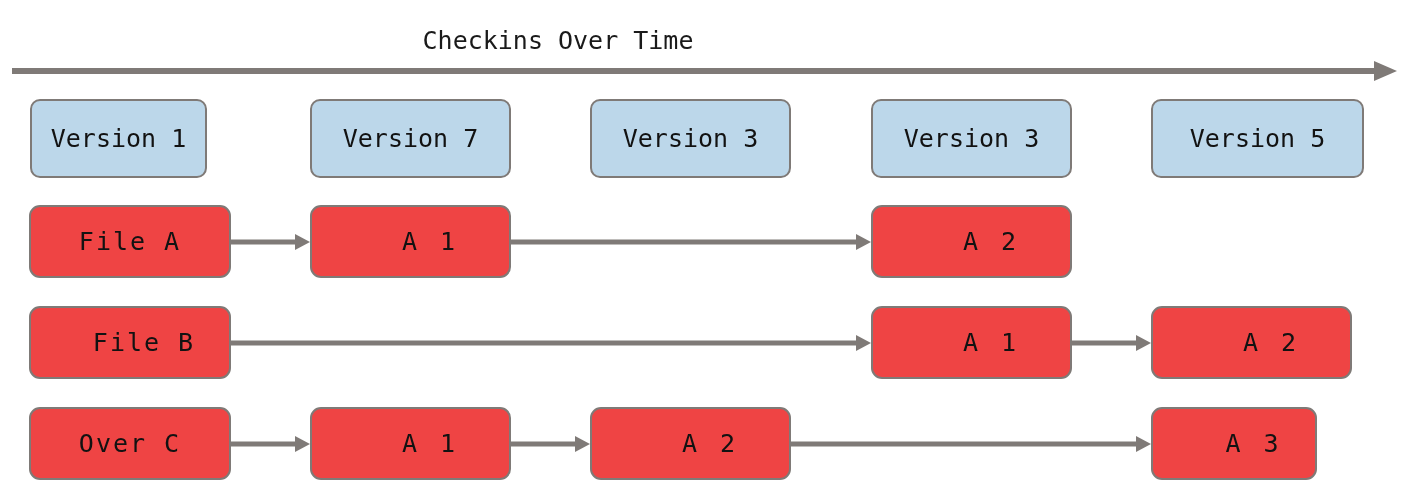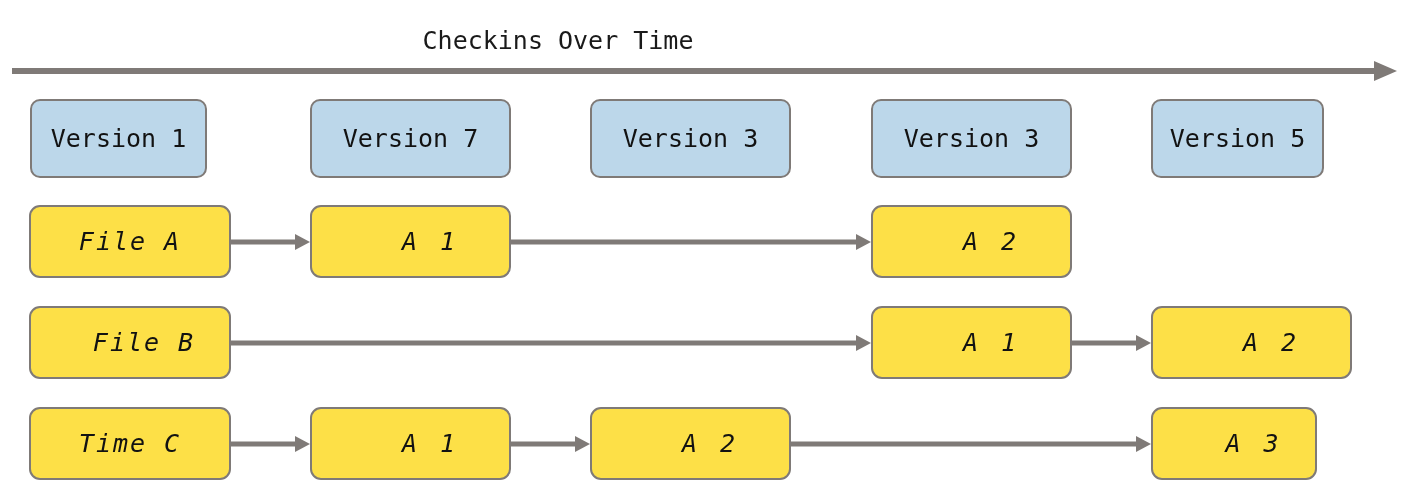--- a/index.html
+++ b/index.html
@@ -48,25 +48,24 @@
     color: #121212;
     white-space: nowrap;
   }
   .version-node {
     background: #bcd7ea;
     height: 79px;
     font-size: 25px;
     border-radius: 10px;
   }
   .file-node {
-    background: #fde047;
+    background: #ef4444;
     height: 73px;
     font-size: 25px;
     letter-spacing: 2px;
-    font-style: italic;
   }
   .file-node.rev {
     letter-spacing: 4px;
     padding-left: 40px;
   }
 
   
   .connector {
     position: absolute;
     height: 16px;
@@ -93,21 +92,21 @@
 </div>
 <div class="node version-node" style="left:310px; top:99px; width:201px;">
   <span>Version 7</span>
 </div>
 <div class="node version-node" style="left:590px; top:99px; width:201px;align-items:center;">
   <span>Version 3</span>
 </div>
 <div class="node version-node" style="left:871px; top:99px; width:201px;">
   <span>Version 3</span>
 </div>
-<div class="node version-node" style="left:1151px; top:99px; width:173px;">
+<div class="node version-node" style="left:1151px; top:99px; width:213px;">
   <span>Version 5</span>
 </div>
 
 <div class="node file-node" style="left:29px; top:205px; width:202px;">
   <span>File A</span>
 </div>
 
 <div class="connector" style="left:231px; top:234px; width:79px;">
   <svg width="79" height="16" viewBox="0 0 79 16">
     <line x1="0" y1="8" x2="64" y2="8" stroke="#7f7a77" stroke-width="5"></line>
@@ -150,21 +149,21 @@
     <line x1="0" y1="8" x2="64" y2="8" stroke="#7f7a77" stroke-width="5"></line>
     <polygon points="64,0 79,8 64,16" fill="#7f7a77"></polygon>
   </svg>
 </div>
 
 <div class="node file-node rev" style="left:1151px; top:306px; width:201px;">
   <span>A 2</span>
 </div>
 
 <div class="node file-node" style="left:29px; top:407px; width:202px;">
-  <span>Time C</span>
+  <span>Over C</span>
 </div>
 
 <div class="connector" style="left:231px; top:436px; width:79px;">
   <svg width="79" height="16" viewBox="0 0 79 16">
     <line x1="0" y1="8" x2="64" y2="8" stroke="#7f7a77" stroke-width="5"></line>
     <polygon points="64,0 79,8 64,16" fill="#7f7a77"></polygon>
   </svg>
 </div>
 
 <div class="node file-node rev" style="left:310px; top:407px; width:201px;">

